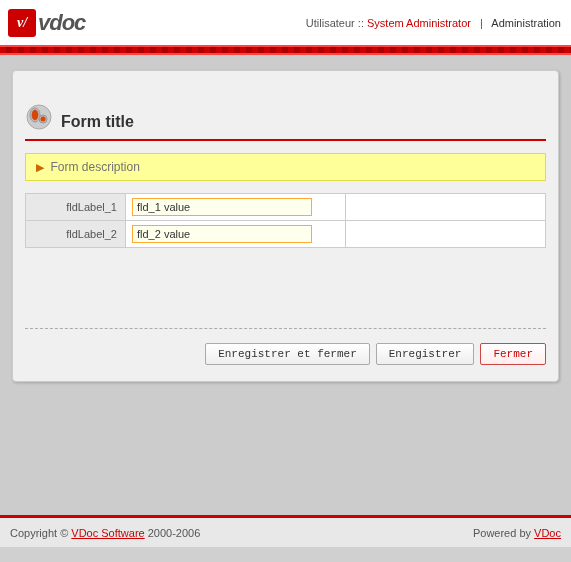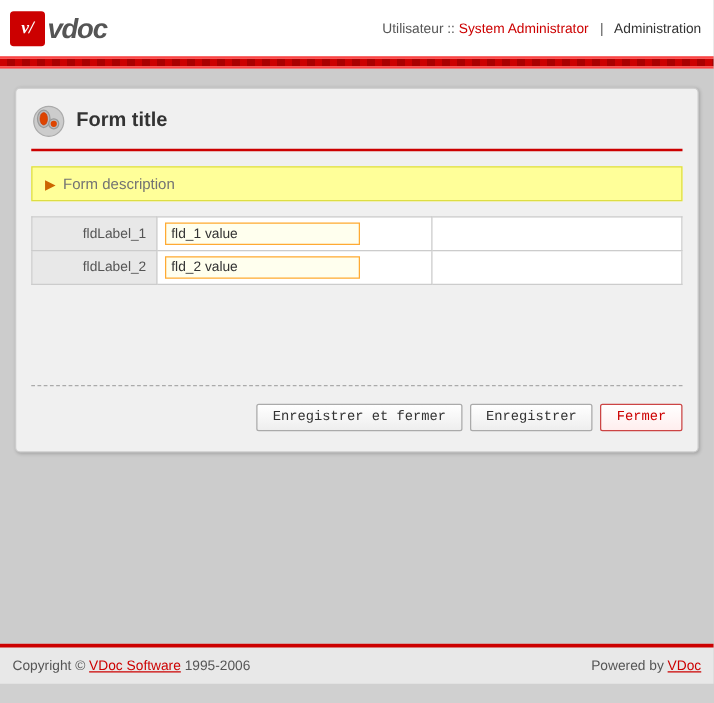--- a/index.html
+++ b/index.html
@@ -93,24 +93,25 @@
       background: #f0f0f0;
       border: 1px solid #cccccc;
       border-radius: 4px;
       padding: 12px;
       box-shadow: 1px 1px 3px rgba(0,0,0,0.2);
     }
 
     
     .form-title-bar {
       display: flex;
-      align-items: center;
+      align-items: flex-end;
       margin-bottom: 12px;
       padding-bottom: 8px;
       border-bottom: 2px solid #cc0000;
+      margin-top: 20px;
     }
     .form-title-icon {
       width: 28px;
       height: 28px;
       margin-right: 8px;
       flex-shrink: 0;
     }
     .form-title-text {
       font-size: 16px;
       font-weight: bold;
@@ -156,21 +157,21 @@
     .field-value-cell {
       padding: 4px 6px;
       background: #ffffff;
       border: 1px solid #cccccc;
     }
     .field-input {
       border: 1px solid #ffaa33;
       background: #ffffee;
       padding: 2px 4px;
       font-size: 11px;
-      width: 156px;
+      width: 180px;
       color: #333333;
       outline: none;
     }
     .empty-cell {
       background: #ffffff;
       border: 1px solid #cccccc;
     }
 
     
     .separator-dotted {
@@ -297,18 +298,18 @@
     <div class="button-bar">
       <button class="btn btn-save-close">Enregistrer et fermer</button>
       <button class="btn btn-save">Enregistrer</button>
       <button class="btn btn-close">Fermer</button>
     </div>
   </div>
 </div>
 
 <div class="footer">
   <div>
-    <span>Copyright © </span><a>VDoc Software</a><span> 1995-2006</span>
+    <span>Copyright © </span><a>VDoc Software</a><span> 2000-2006</span>
   </div>
   <div class="powered-right">
     <span>Powered by </span><a>VDoc</a>
   </div>
 </div>
 
 </body></html>

